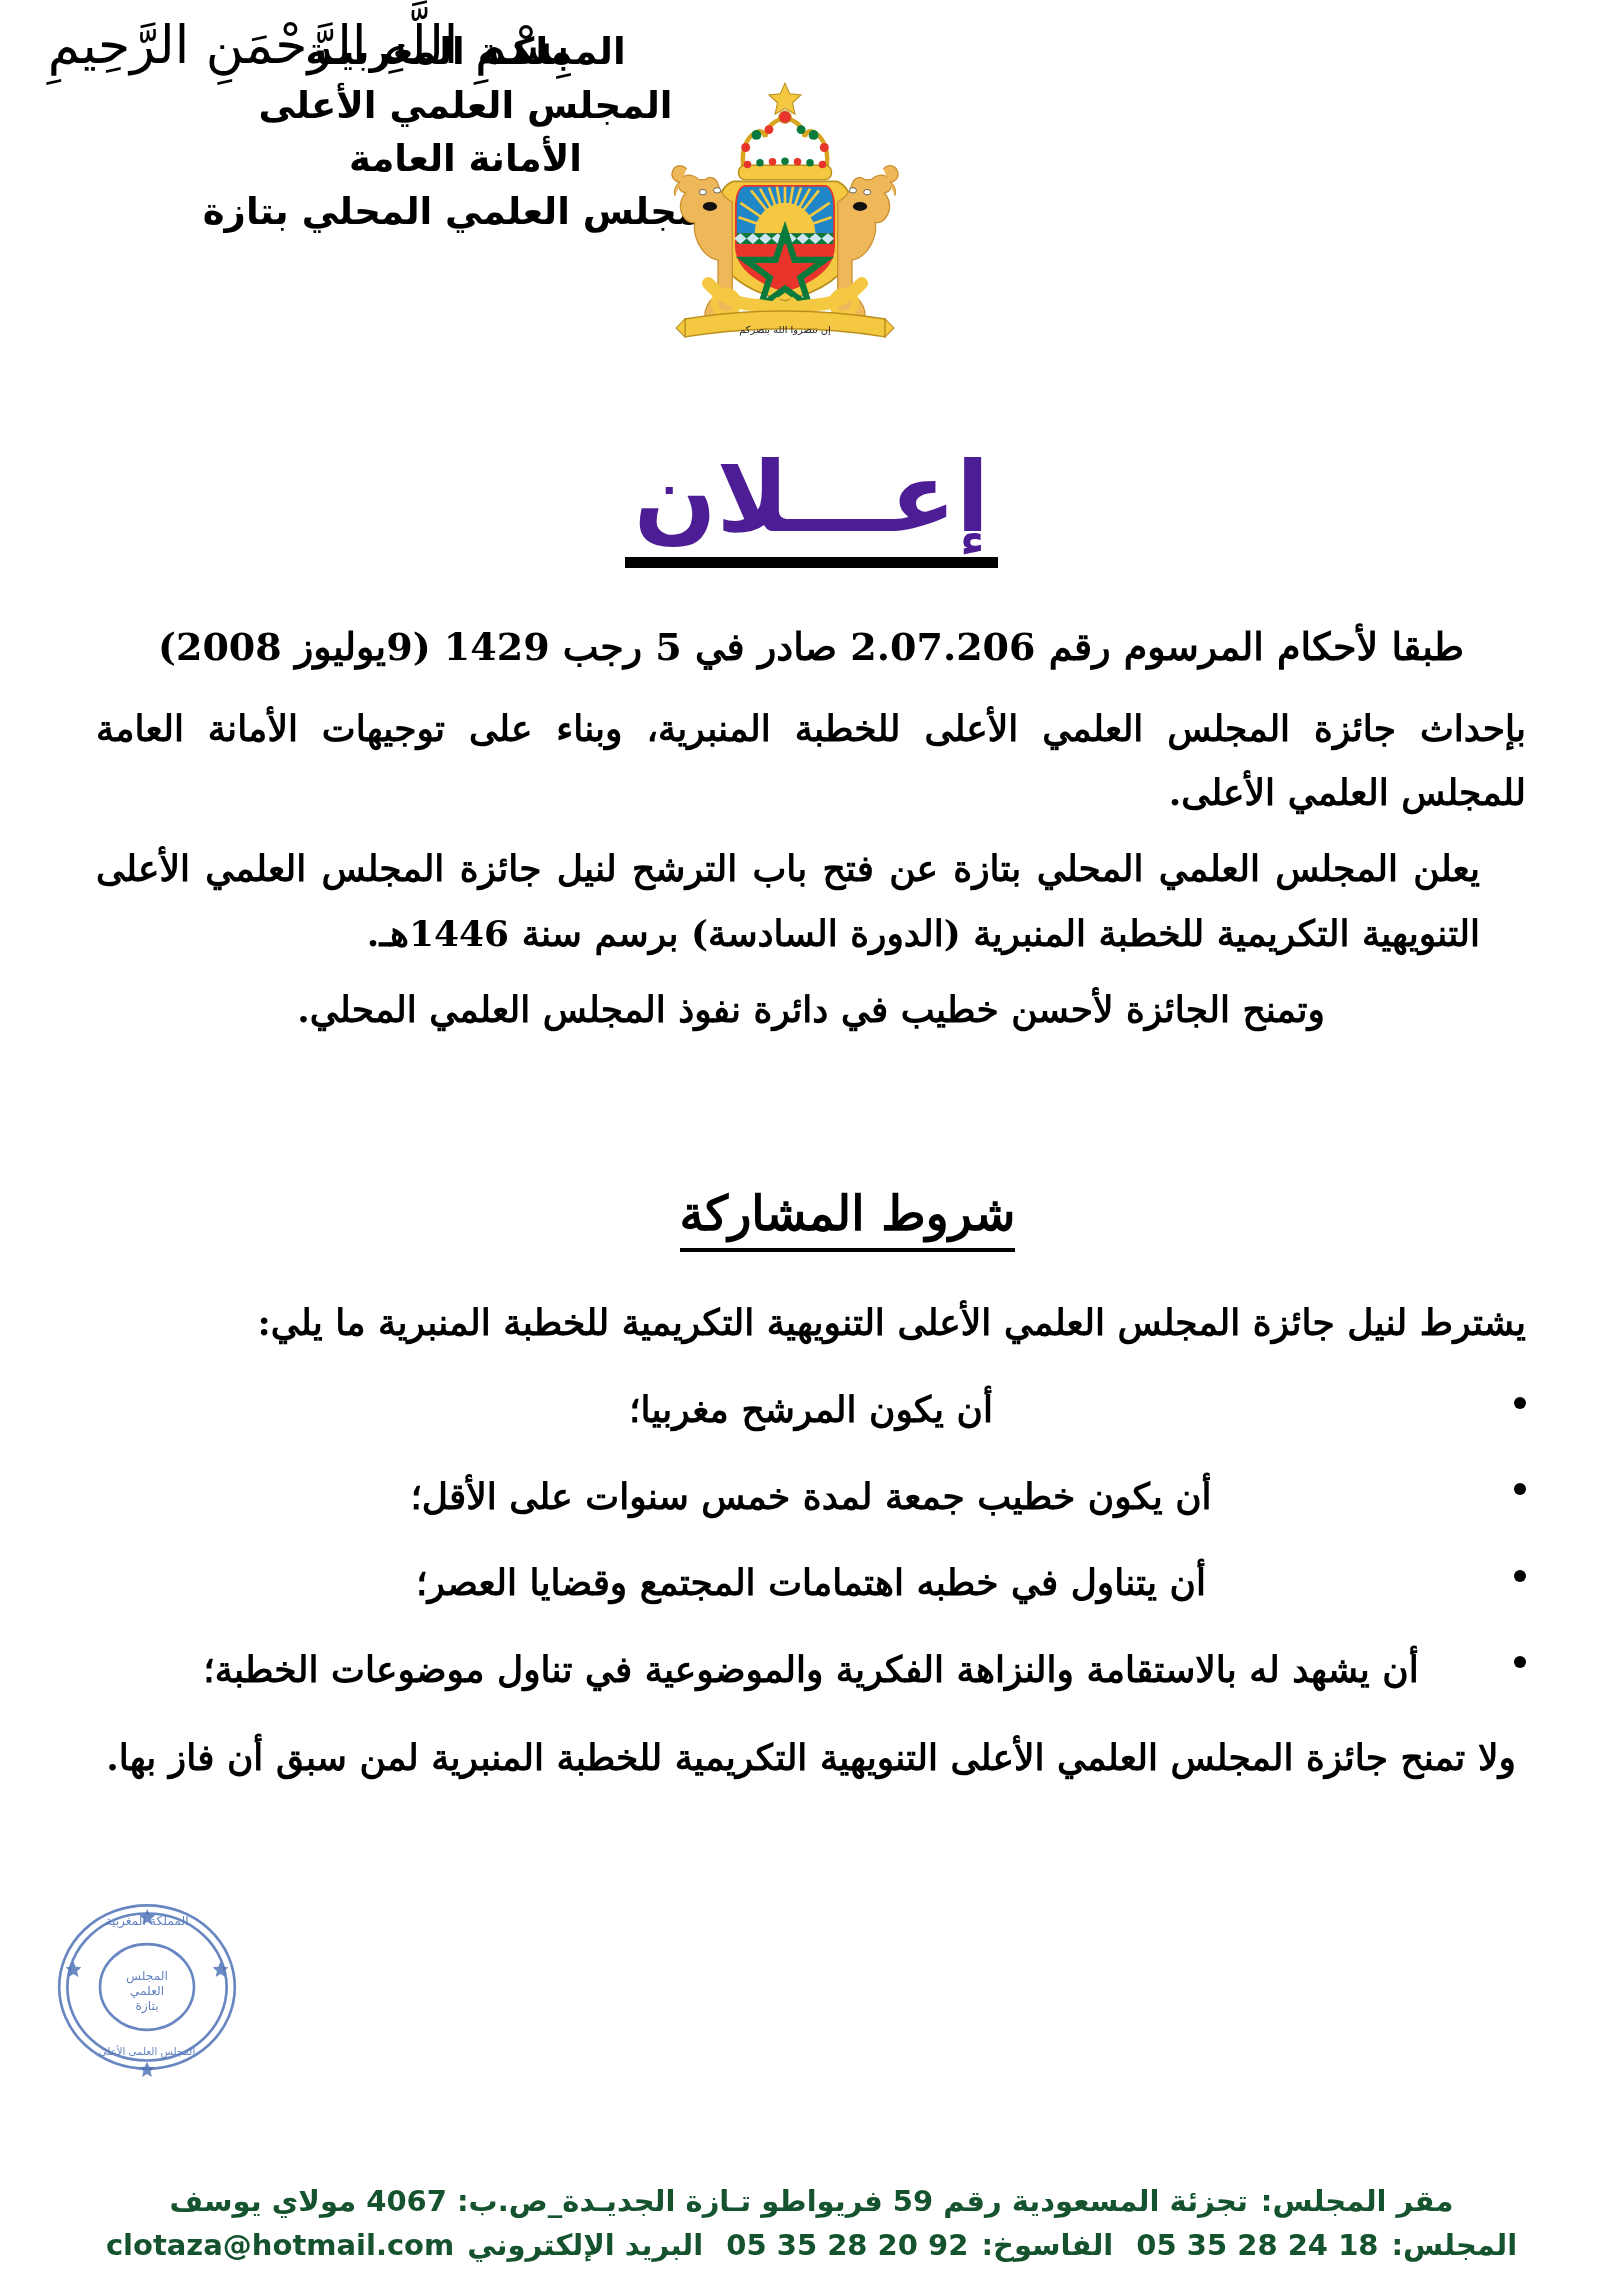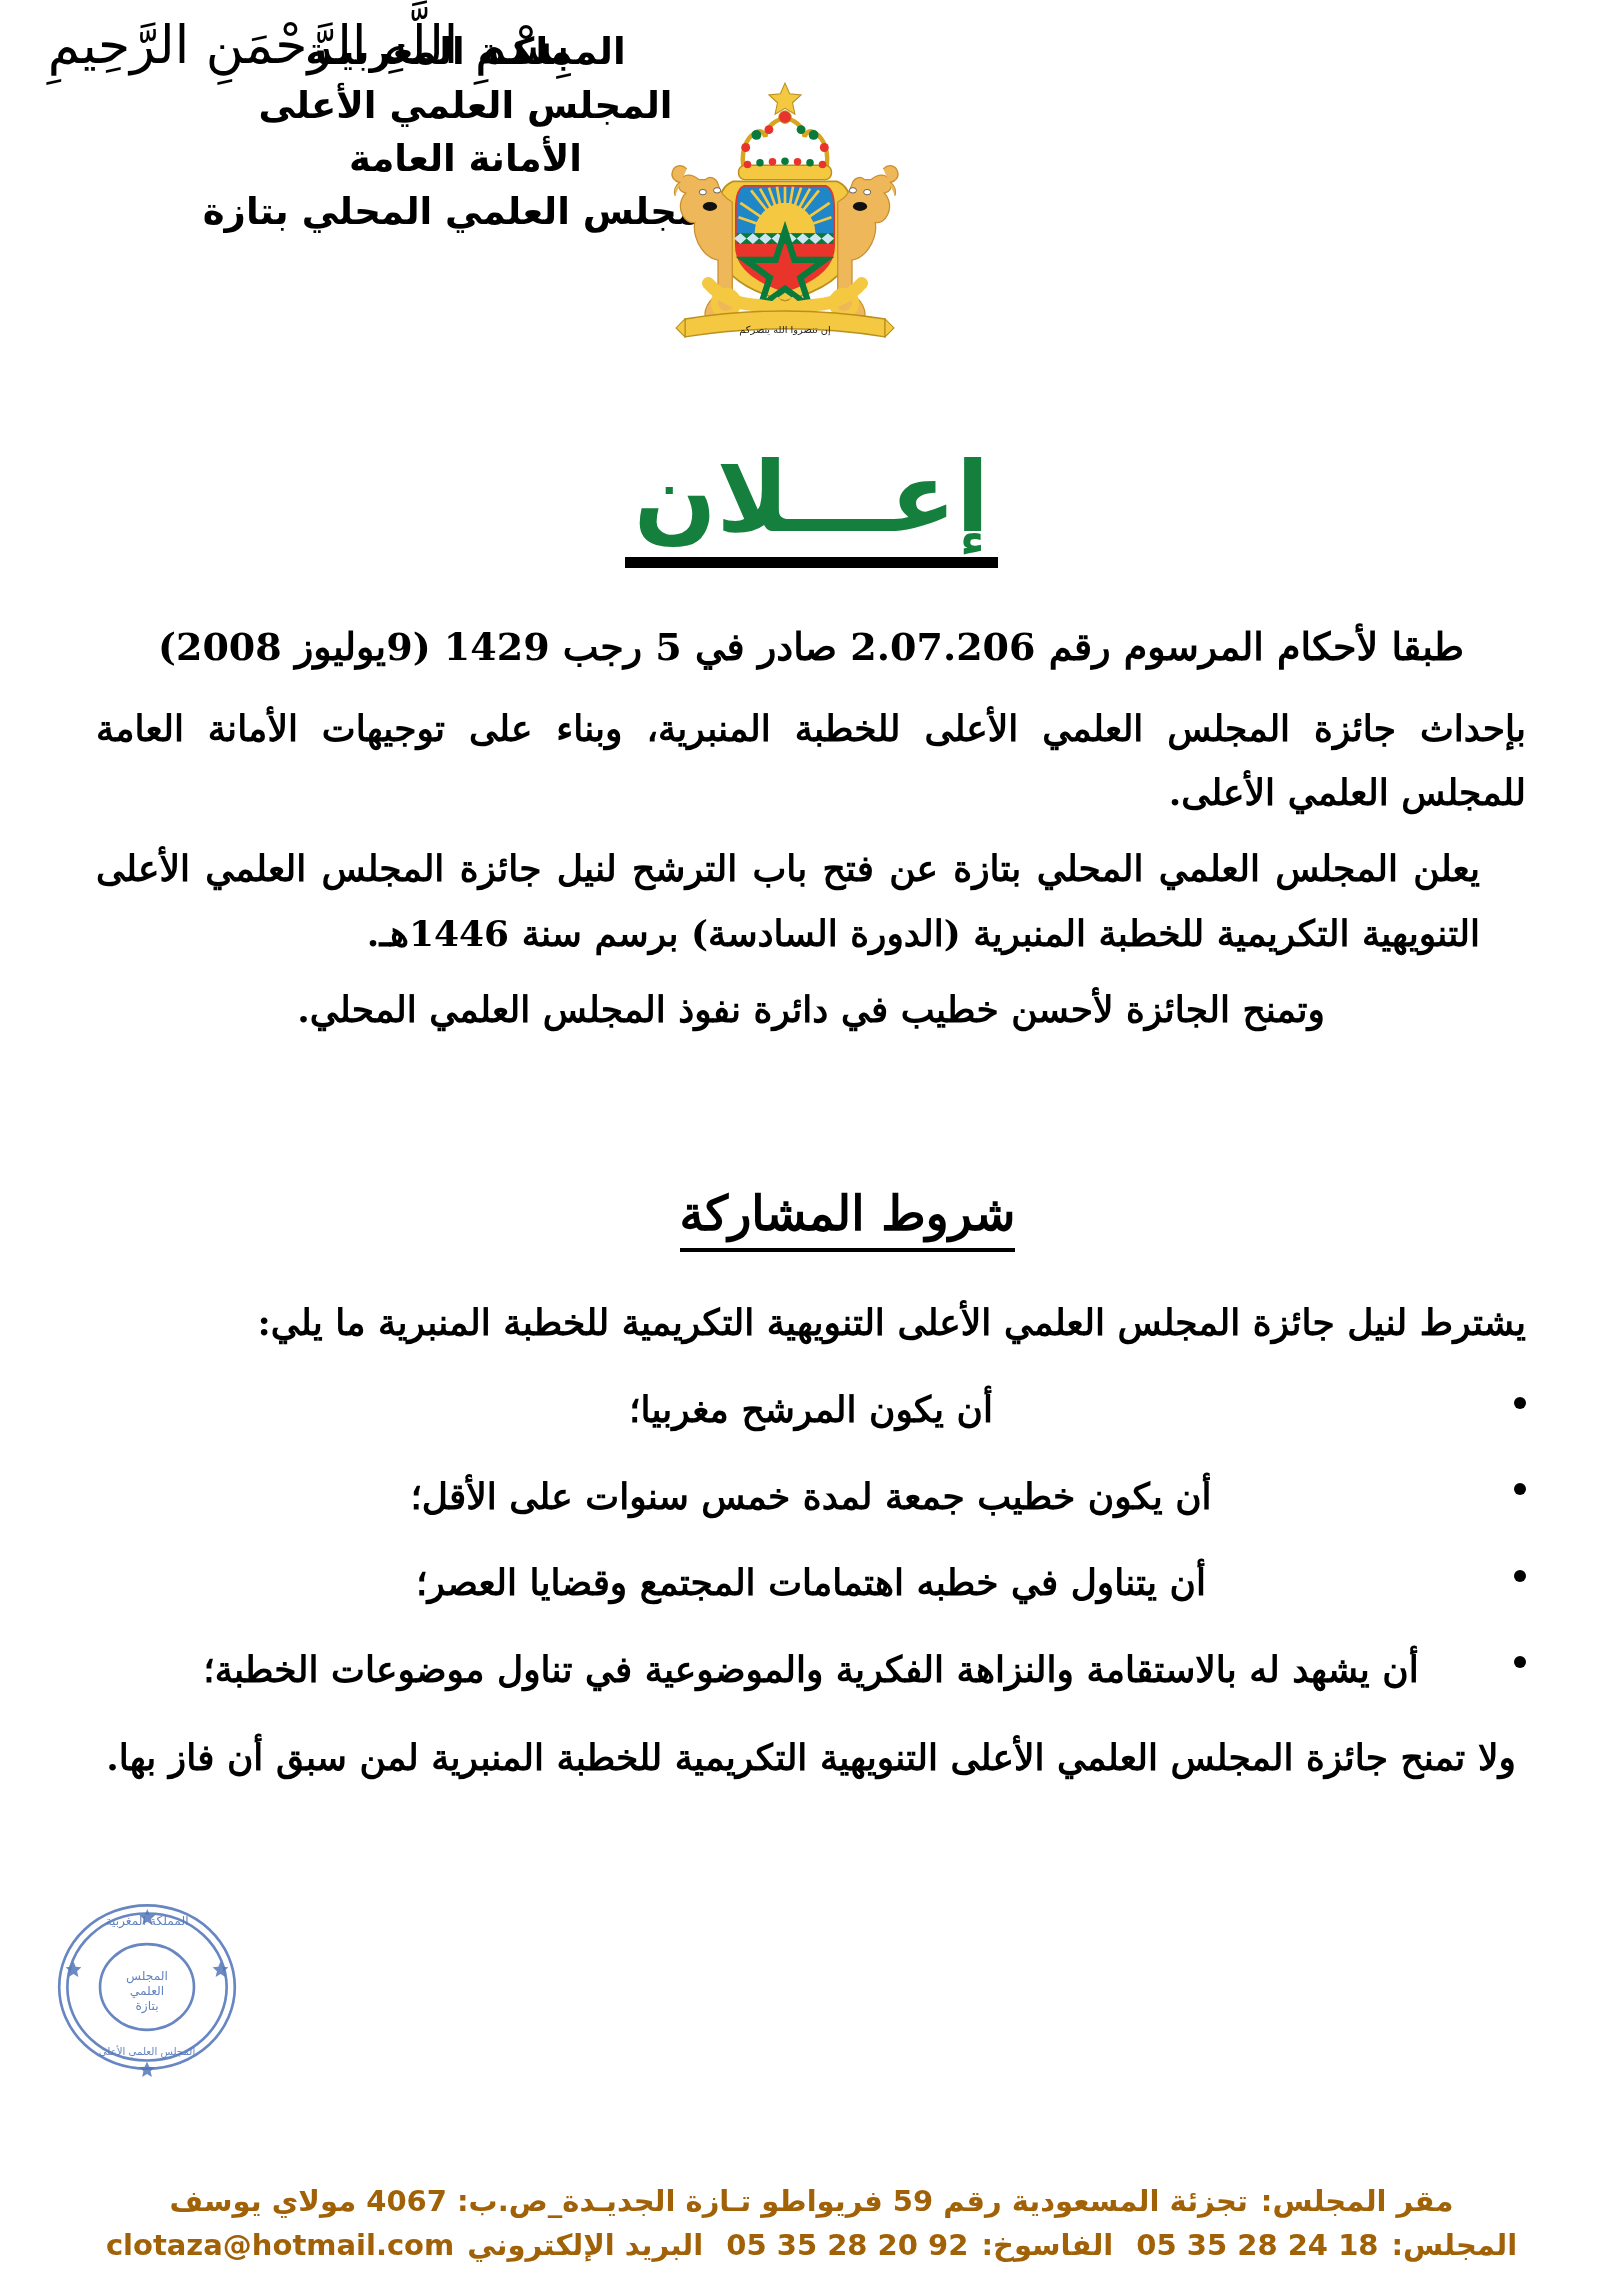--- a/index.html
+++ b/index.html
@@ -71,21 +71,21 @@
   }
   .main-title {
     display: inline-block;
     font-family: "DejaVu Sans", sans-serif;
     font-weight: bold;
     font-size: 97px;
     line-height: 1.05;
     letter-spacing: 6.5px;
     border-bottom: 11px solid #000;
     padding: 0 8.3px 8.3px 8.3px;
-    color: #15803d;
+    color: #4c1d95;
   }
 
   
   .body-area {
     position: absolute;
     top: 613px;
     right: 97px;
     width: 1430px;
     direction: rtl;
     text-align: justify;
@@ -196,21 +196,21 @@
     right: 0;
     width: 1623px;
     text-align: center;
     direction: rtl;
   }
   .footer-line {
     font-family: "DejaVu Sans", sans-serif;
     font-weight: bold;
     font-size: 29px;
     line-height: 1.5;
-    color: #a16207;
+    color: #14532d;
     white-space: nowrap;
   }
   .footer-line .seg { display: inline-block; margin: 0 6.5px; }
   .footer-line .email {
     font-family: "DejaVu Sans", sans-serif;
     direction: ltr;
     unicode-bidi: embed;
   }
   .ltr-num { direction: ltr; unicode-bidi: embed; display: inline-block; }
 </style>

